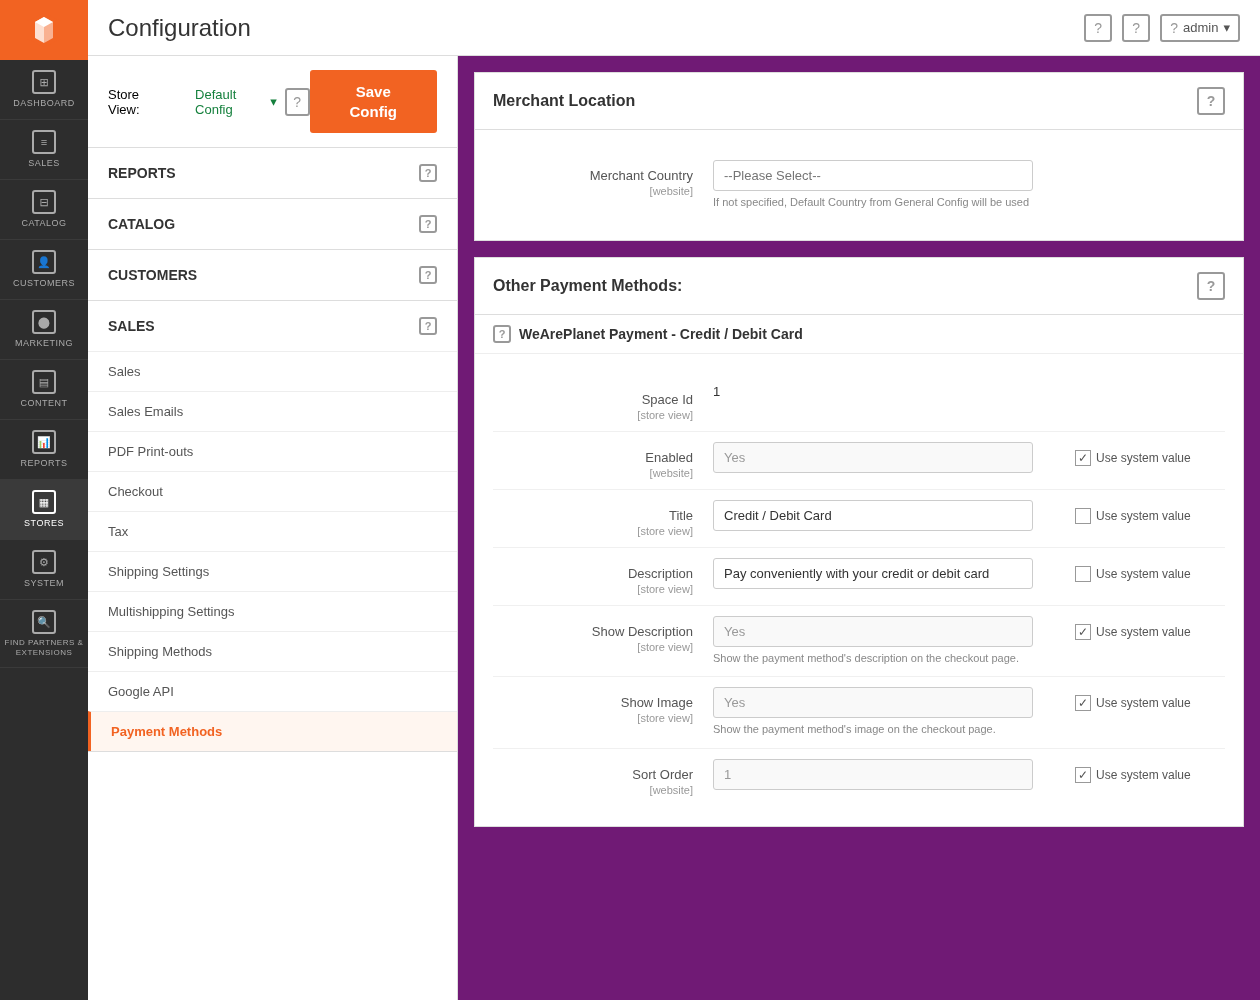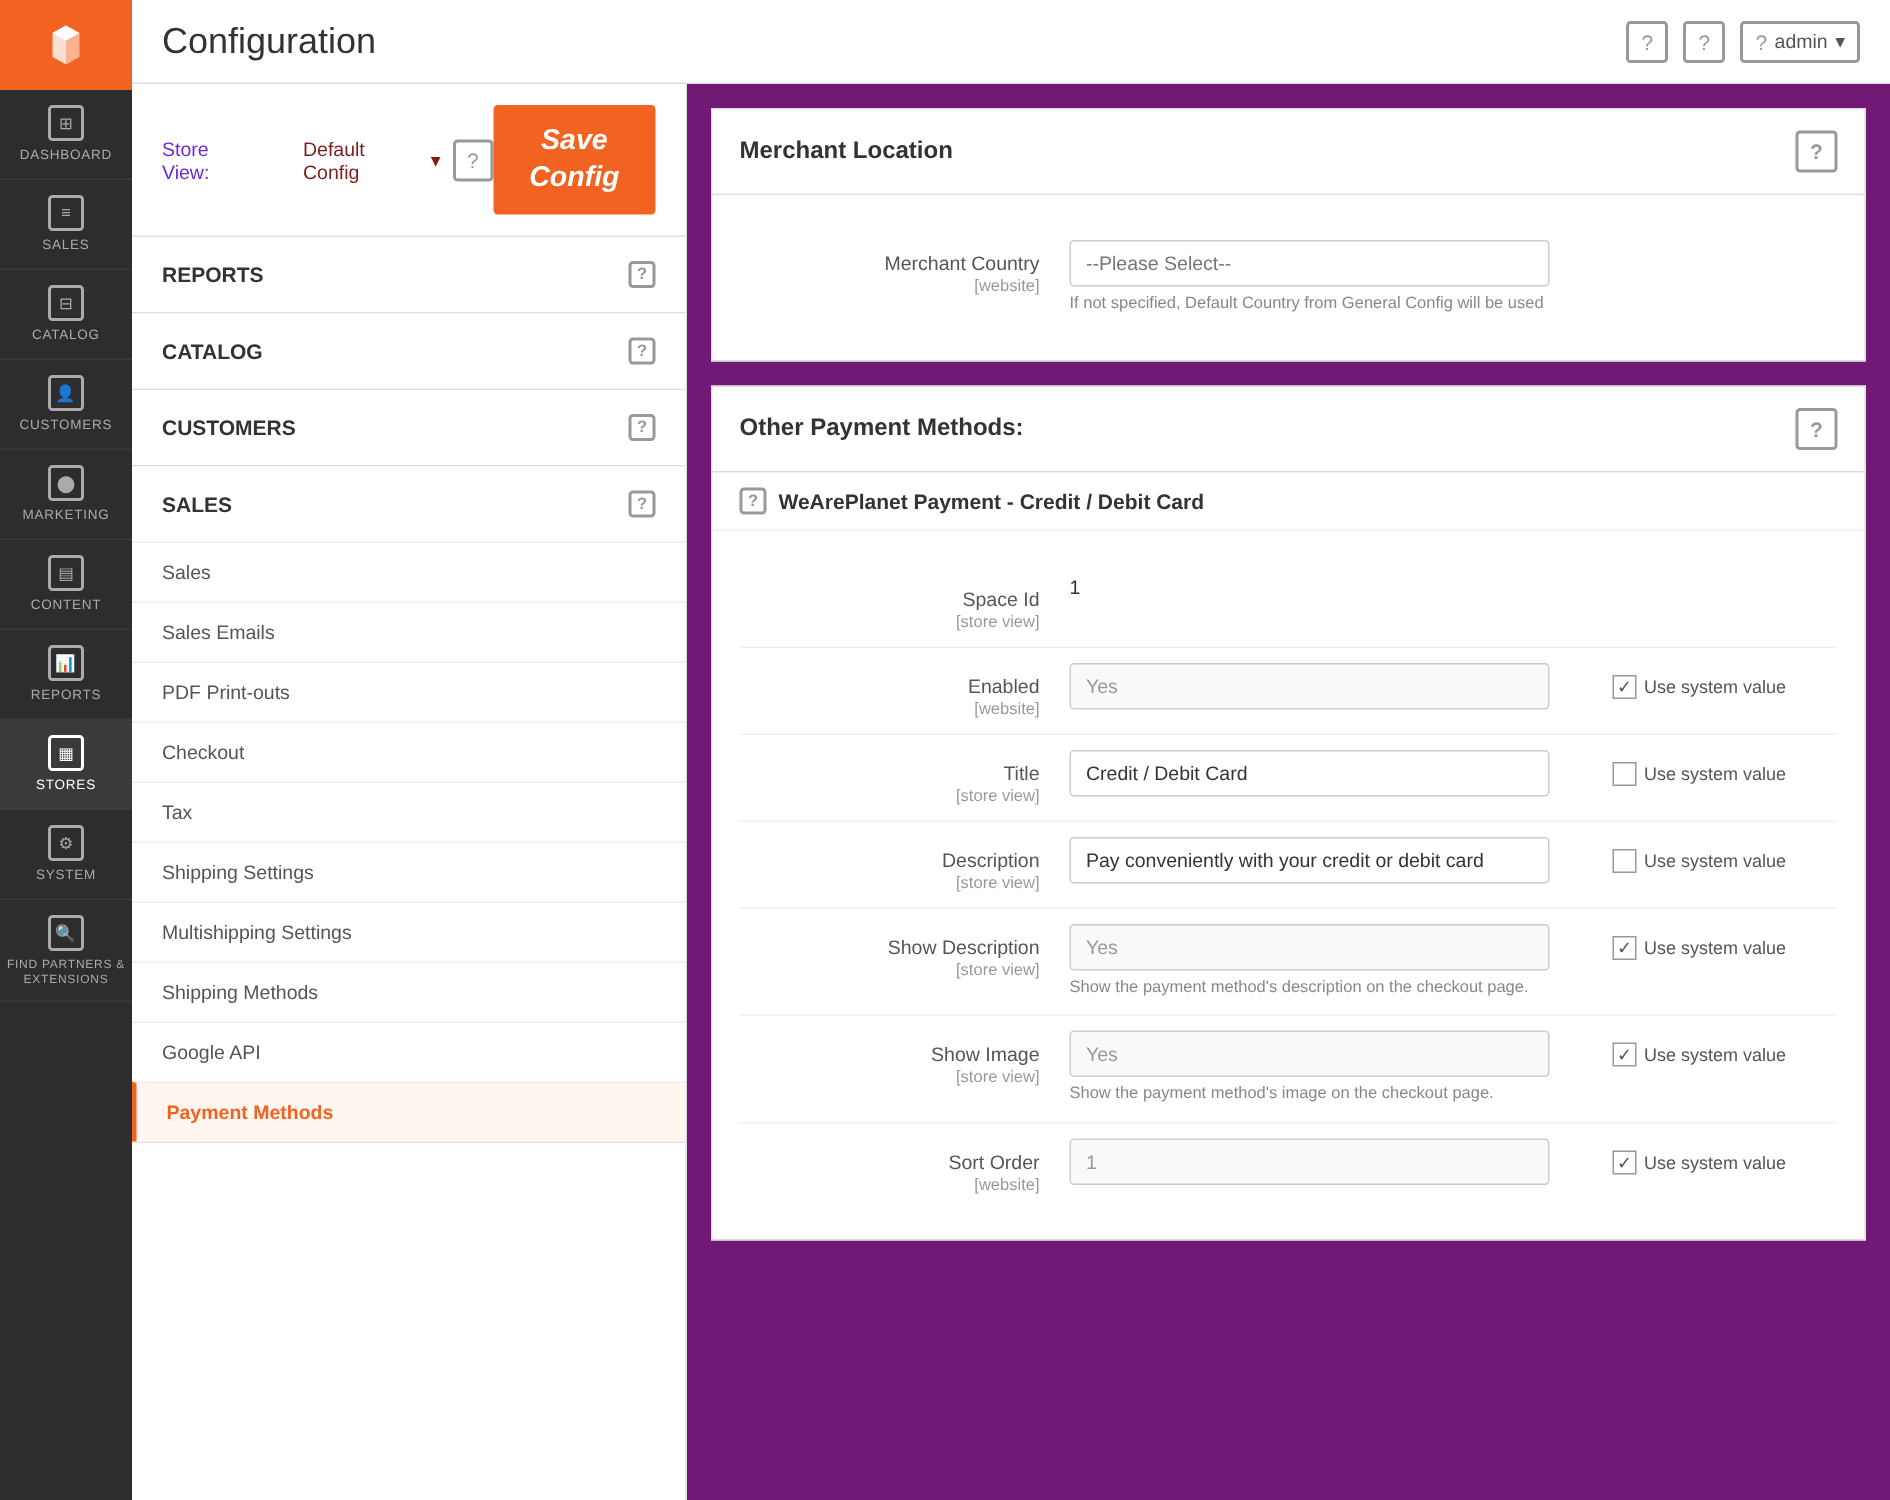--- a/index.html
+++ b/index.html
@@ -189,43 +189,42 @@
       background: #fff;
       border-bottom: 1px solid #ddd;
       padding: 14px 20px;
       display: flex;
       align-items: center;
       justify-content: space-between;
       flex-shrink: 0;
     }
     .store-view-label {
       font-size: 13px;
-      color: #6d28d9;
+      color: #000000;
       margin-right: 22px;
     }
     .store-view-select {
       display: flex;
       align-items: center;
       gap: 6px;
       font-size: 13px;
-      color: #7f1d1d;
+      color: #15803d;
       cursor: pointer;
     }
     .save-config-btn {
       background: #f26322;
       color: #fff;
       border: none;
-      padding: 12px 24px;
-      font-size: 19px;
+      padding: 12px 40px;
+      font-size: 15px;
       font-weight: 600;
       border-radius: 3px;
       cursor: pointer;
       line-height: 1.3;
       text-align: center;
-      font-style: italic;
     }
 
     
     .section-card {
       background: #fff;
       margin: 16px;
       border: 1px solid #ddd;
     }
     .section-header {
       display: flex;

